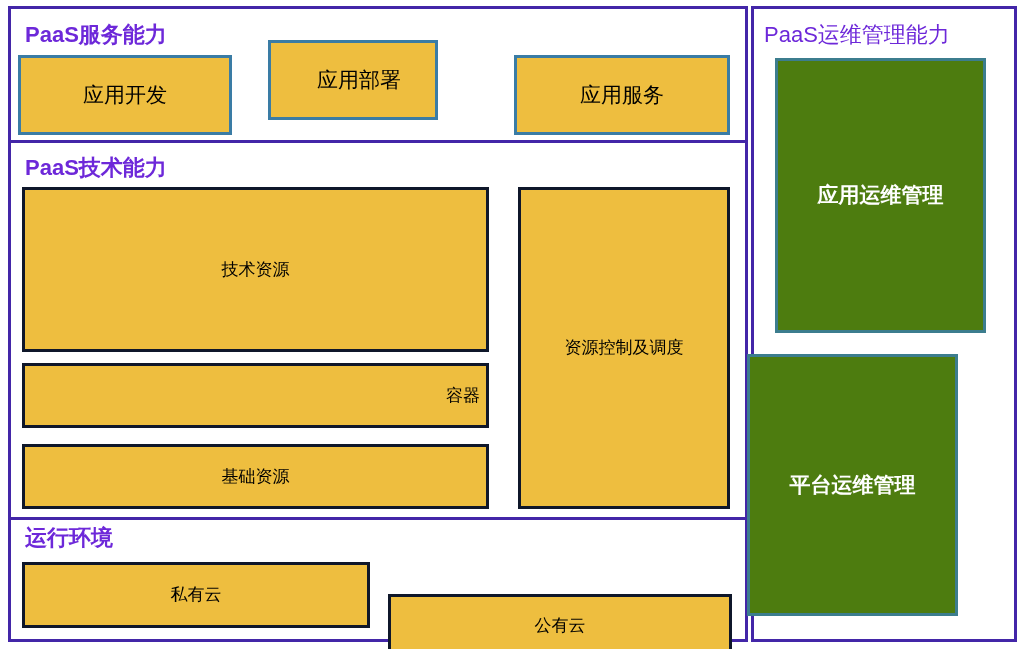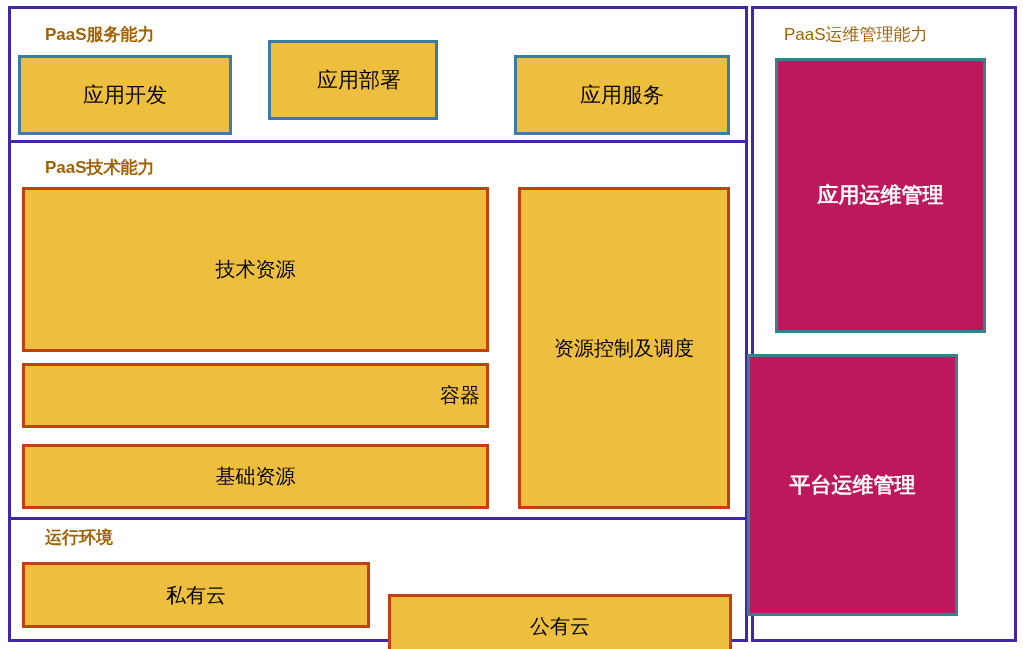--- a/index.html
+++ b/index.html
@@ -34,26 +34,25 @@
   
   .section-rule {
     position: absolute;
     background: #4326a8;
     height: 3px;
   }
 
   
   .section-title {
     position: absolute;
-    font-size: 17px;
+    font-size: 22px;
     font-weight: bold;
-    color: #a16207;
+    color: #6d28d9;
     line-height: 26px;
     white-space: nowrap;
-    margin-left: 20px;
   }
   
   .section-title.light {
     font-weight: normal;
   }
 
   
   .box {
     position: absolute;
     box-sizing: border-box;
@@ -66,27 +65,27 @@
 
   .box-yellow-blue {
     background: #eebe3f;
     border: 3px solid #3a7ca5;
     color: #000000;
     font-size: 21px;
   }
 
   .box-yellow-purple {
     background: #eebe3f;
-    border: 3px solid #c2410c;
+    border: 3px solid #0f172a;
     color: #000000;
-    font-size: 20px;
+    font-size: 17px;
   }
 
   .box-purple {
-    background: #be185d;
+    background: #4d7c0f;
     border: 3px solid #3c7d8e;
     color: #ffffff;
     font-size: 21px;
     font-weight: bold;
   }
 
   .box-label {
     display: block;
     padding: 0 6px;
   }

